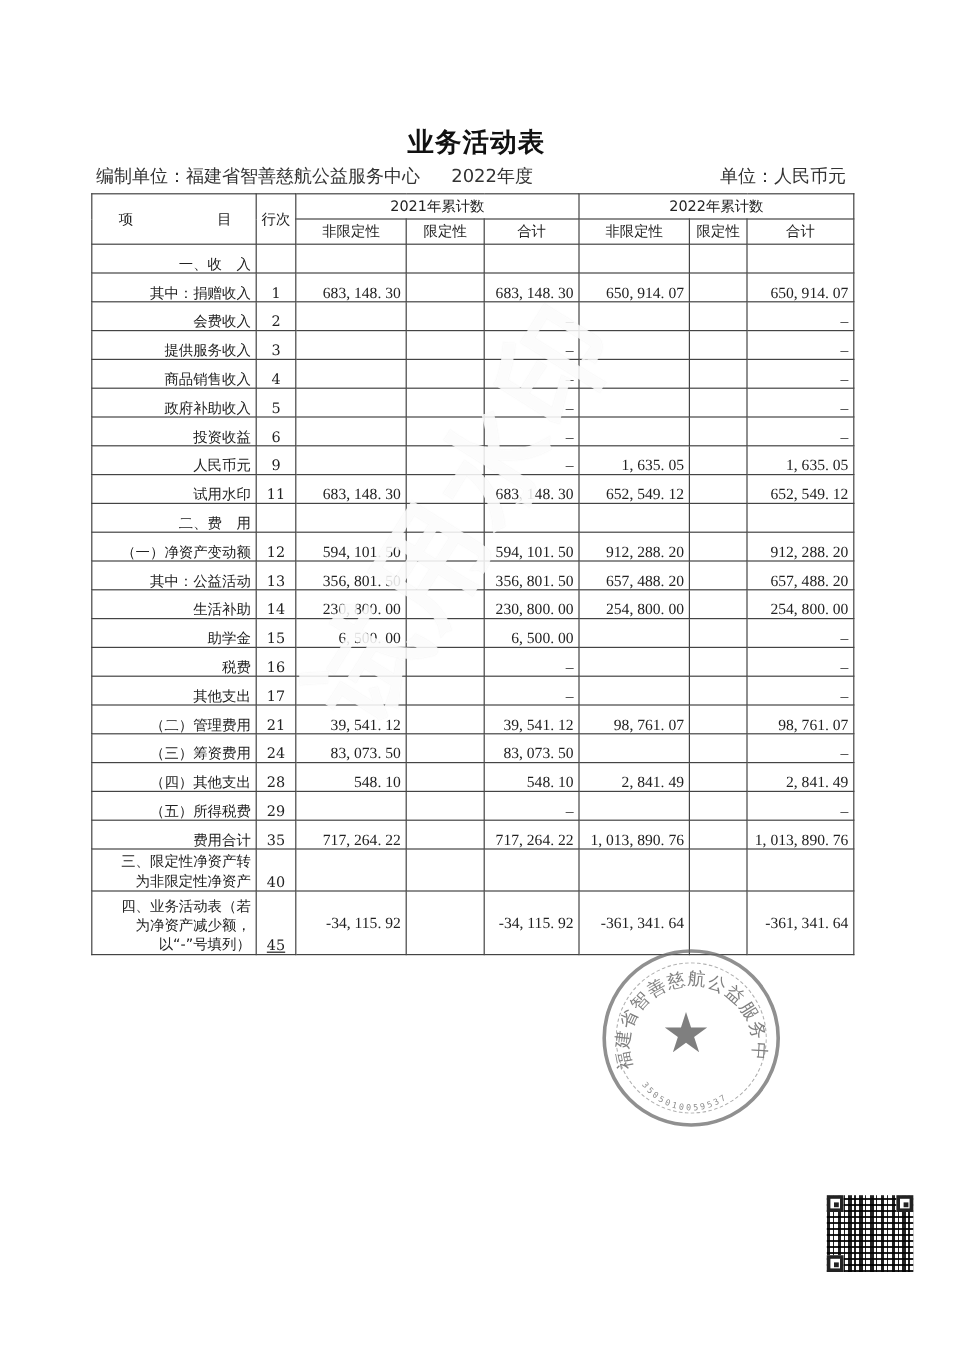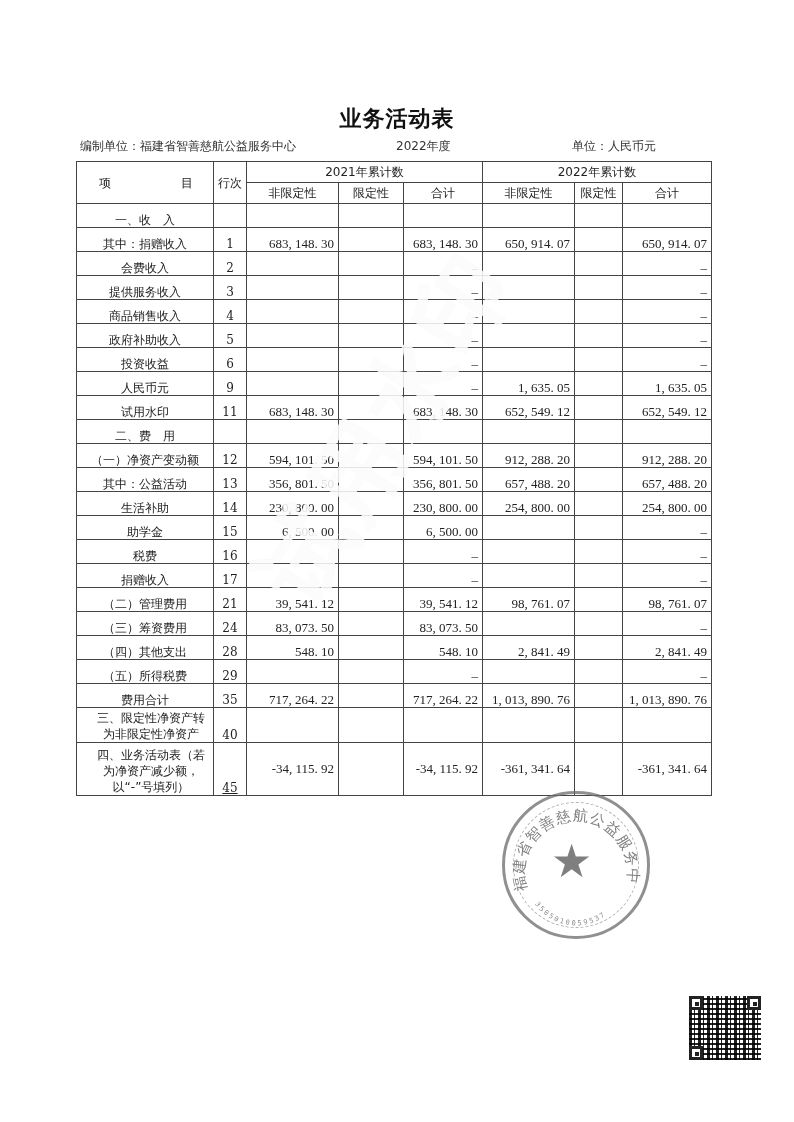--- a/index.html
+++ b/index.html
@@ -2,32 +2,32 @@
 <html><head>
 <meta charset="utf-8">
 <style>
   html, body { margin:0; padding:0; background:#ffffff; }
   body { width:794px; height:1122px; position:relative; overflow:hidden;
          font-family:"DejaVu Serif","Liberation Serif",serif; color:#222; }
   .page { position:absolute; left:0; top:0; width:794px; height:1122px; }
   .title { position:absolute; left:0; width:794px; top:104px; text-align:center;
            font-size:22px; font-weight:bold; letter-spacing:1px; color:#111;
            font-family:"DejaVu Sans","Liberation Sans",sans-serif; }
-  .meta { position:absolute; top:138px; font-size:12px; color:#333;
+  .meta { position:absolute; top:138px; font-size:15px; color:#333;
           font-family:"DejaVu Sans","Liberation Sans",sans-serif; }
   .meta.org { left:80px; }
-  .meta.year { left:396px; }
-  .meta.unit { left:572px; }
+  .meta.year { left:376px; }
+  .meta.unit { left:600px; }
   table.sheet { position:absolute; left:76px; top:161px; border-collapse:collapse;
                 font-size:12px; table-layout:fixed; }
   table.sheet td, table.sheet th { border:1px solid #444; padding:0 4px; height:23px;
                 font-weight:normal; vertical-align:bottom; line-height:14px; }
   table.sheet th { text-align:center; vertical-align:middle; height:20px;
                    font-family:"DejaVu Sans","Liberation Sans",sans-serif; }
-  .item { text-align:center; font-family:"DejaVu Sans","Liberation Sans",sans-serif; white-space:nowrap; }
+  .item { text-align:right; font-family:"DejaVu Sans","Liberation Sans",sans-serif; white-space:nowrap; }
   .item.wrap { white-space:normal; line-height:16px;padding-left:16px; }
   .line-no { text-align:center; }
   .num { text-align:right; font-family:"Liberation Serif","DejaVu Serif",serif; font-size:13px; }
   .item-head { display:flex; justify-content:space-between; padding:0 16px 0 18px; }
   .watermark { position:absolute; left:230px; top:560px; font-size:92px; color:rgba(255,255,255,0.82);
                transform:rotate(-58deg); transform-origin:left top; white-space:nowrap; letter-spacing:6px;
                font-family:"DejaVu Sans",sans-serif; pointer-events:none; font-weight:bold;
                text-shadow:0 0 1px rgba(200,200,200,0.3); }
   .stamp { position:absolute; left:502px; top:791px; width:142px; height:142px; border-radius:50%;
            border:3px solid #6b6b6b; opacity:0.75; }
@@ -229,21 +229,21 @@
           <td class="item">税费</td>
           <td class="line-no">16</td>
           <td class="num"></td>
           <td class="num"></td>
           <td class="num">–</td>
           <td class="num"></td>
           <td class="num"></td>
           <td class="num">–</td>
         </tr>
         <tr>
-          <td class="item">捐赠收入</td>
+          <td class="item">其他支出</td>
           <td class="line-no">17</td>
           <td class="num"></td>
           <td class="num"></td>
           <td class="num">–</td>
           <td class="num"></td>
           <td class="num"></td>
           <td class="num">–</td>
         </tr>
         <tr>
           <td class="item">（二）管理费用</td>

